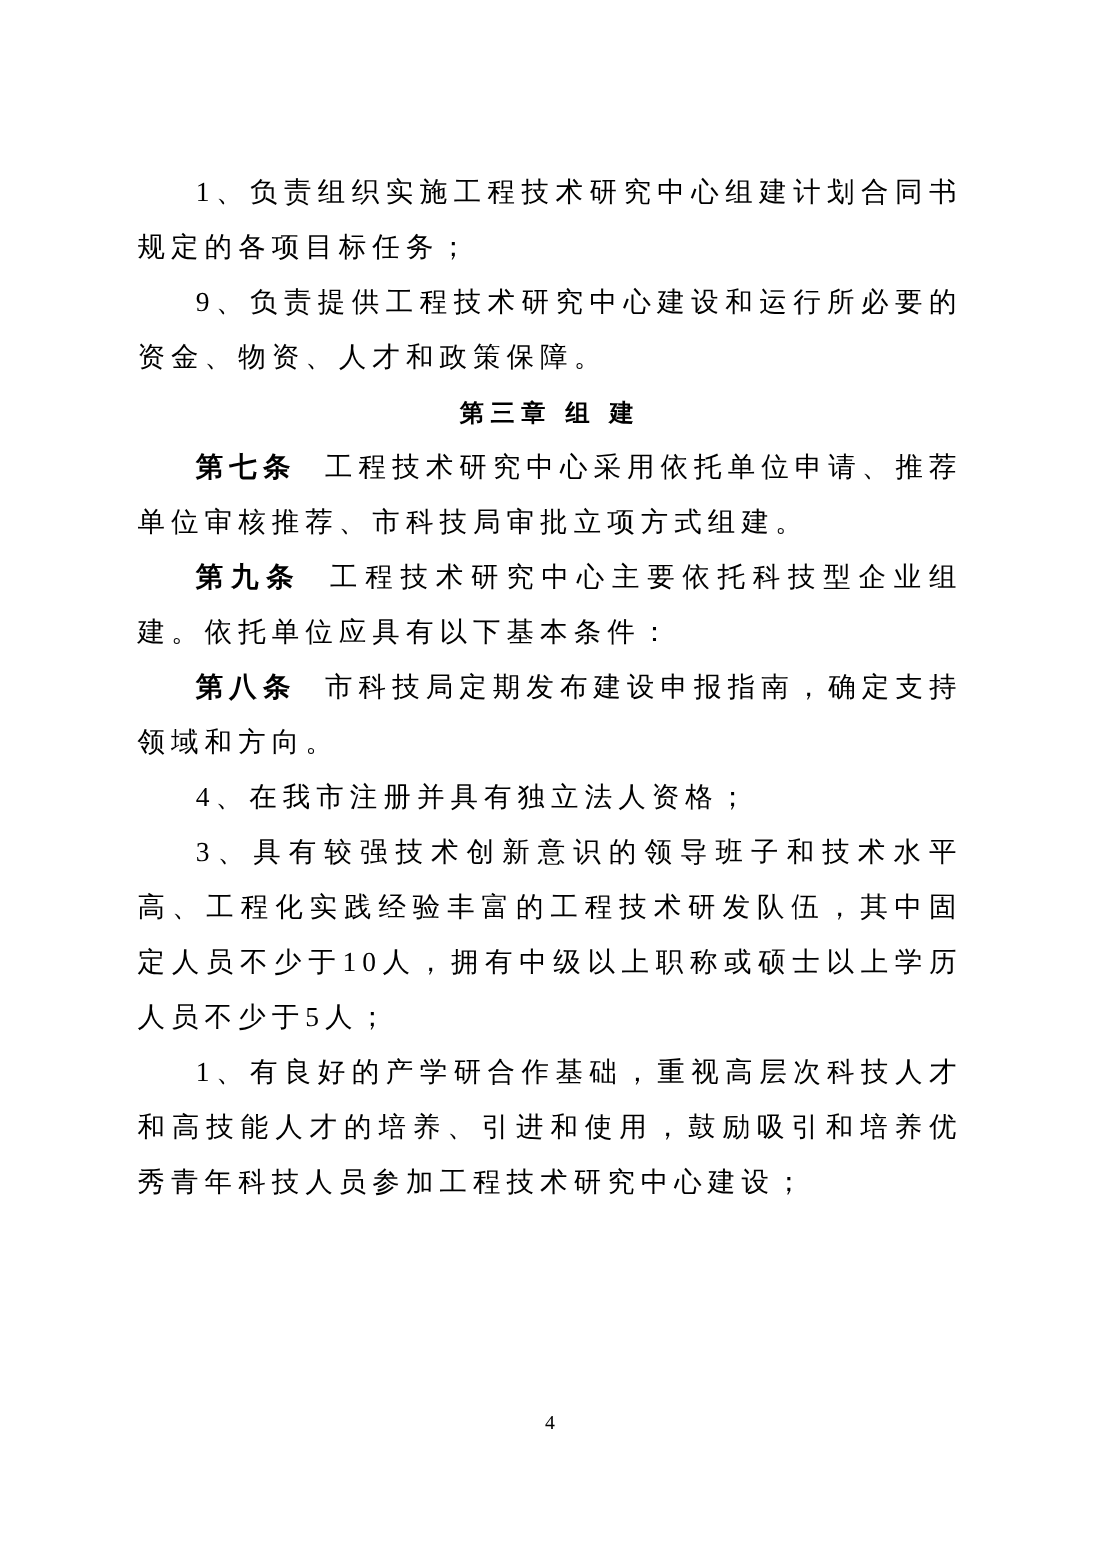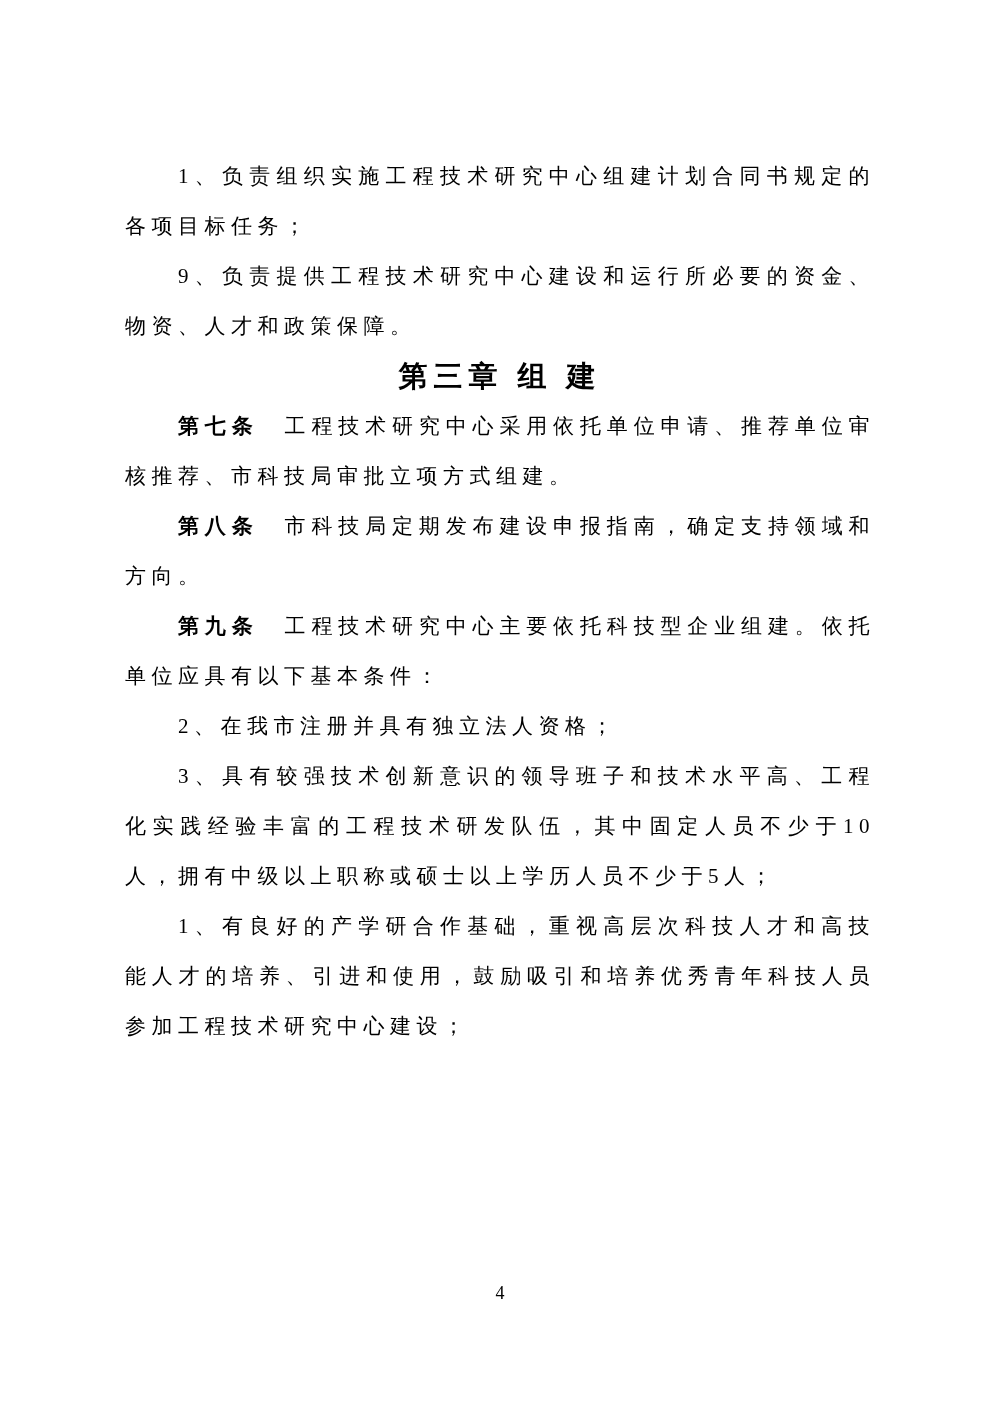--- a/index.html
+++ b/index.html
@@ -17,31 +17,31 @@
     font-family: "Liberation Serif", "DejaVu Serif", serif;
   }
   .content {
     position: absolute;
     left: 125px;
     top: 151px;
     width: 750px;
   }
   .body-p {
     margin: 0;
-    font-size: 21px;
+    font-size: 25px;
     line-height: 50px;
     letter-spacing: 5.5px;
     text-align: justify;
     text-justify: inter-character;
     text-indent: 53px;
     word-break: break-all;
   }
   .chapter {
     margin: 0;
-    font-size: 29px;
+    font-size: 22px;
     line-height: 50px;
     font-weight: bold;
     text-align: center;
     text-indent: 0;
     letter-spacing: 6px;
     font-family: "Liberation Sans", "DejaVu Sans", sans-serif;
   }
   .art-label {
     font-weight: bold;
     margin-right: 26px;
@@ -65,25 +65,25 @@
 
     <p class="body-p">1、负责组织实施工程技术研究中心组建计划合同书规定的各项目标任务；</p>
 
 
     <p class="body-p">9、负责提供工程技术研究中心建设和运行所必要的资金、物资、人才和政策保障。</p>
 
     <h2 class="chapter">第三章 组 建</h2>
 
     <p class="body-p"><span class="art-label">第七条</span><span>工程技术研究中心采用依托单位申请、推荐单位审核推荐、市科技局审批立项方式组建。</span></p>
 
+    <p class="body-p"><span class="art-label">第九条</span><span>工程技术研究中心主要依托科技型企业组建。依托单位应具有以下基本条件：</span></p>
+
     <p class="body-p"><span class="art-label">第八条</span><span>市科技局定期发布建设申报指南，确定支持领域和方向。</span></p>
 
-    <p class="body-p"><span class="art-label">第九条</span><span>工程技术研究中心主要依托科技型企业组建。依托单位应具有以下基本条件：</span></p>
-
-    <p class="body-p">2、在我市注册并具有独立法人资格；</p>
+    <p class="body-p">4、在我市注册并具有独立法人资格；</p>
 
 
     <p class="body-p">3、具有较强技术创新意识的领导班子和技术水平高、工程化实践经验丰富的工程技术研发队伍，其中固定人员不少于10人，拥有中级以上职称或硕士以上学历人员不少于5人；</p>
 
     <p class="body-p">1、有良好的产学研合作基础，重视高层次科技人才和高技能人才的培养、引进和使用，鼓励吸引和培养优秀青年科技人员参加工程技术研究中心建设；</p>
 
   </div>
 
   <div class="pageno">4</div>
 </div>

